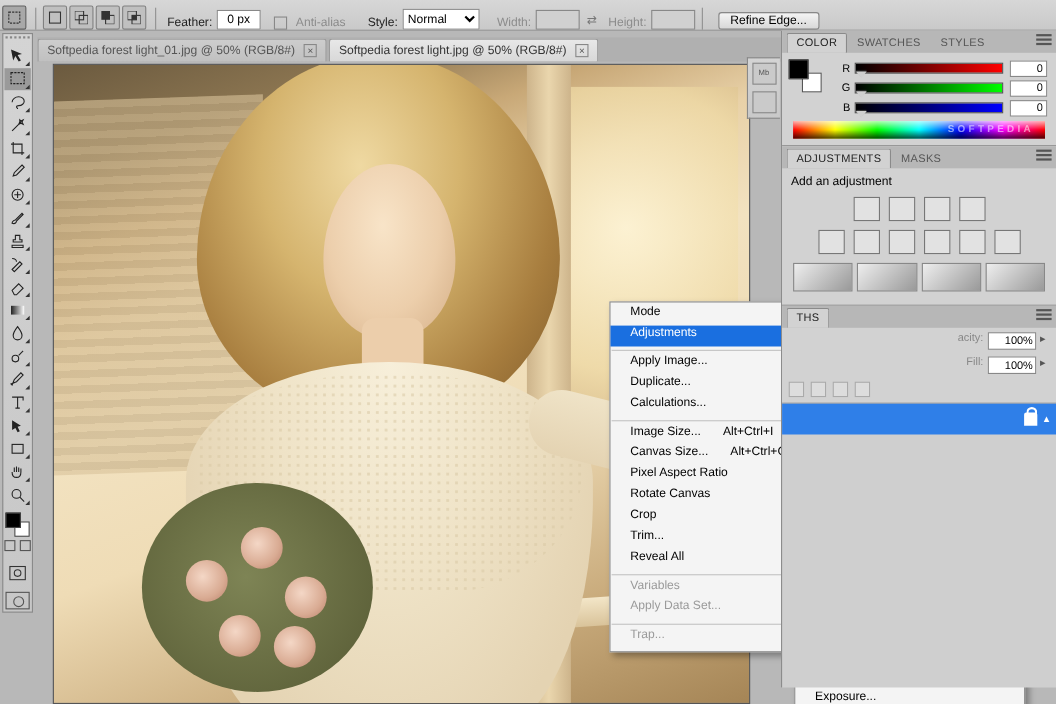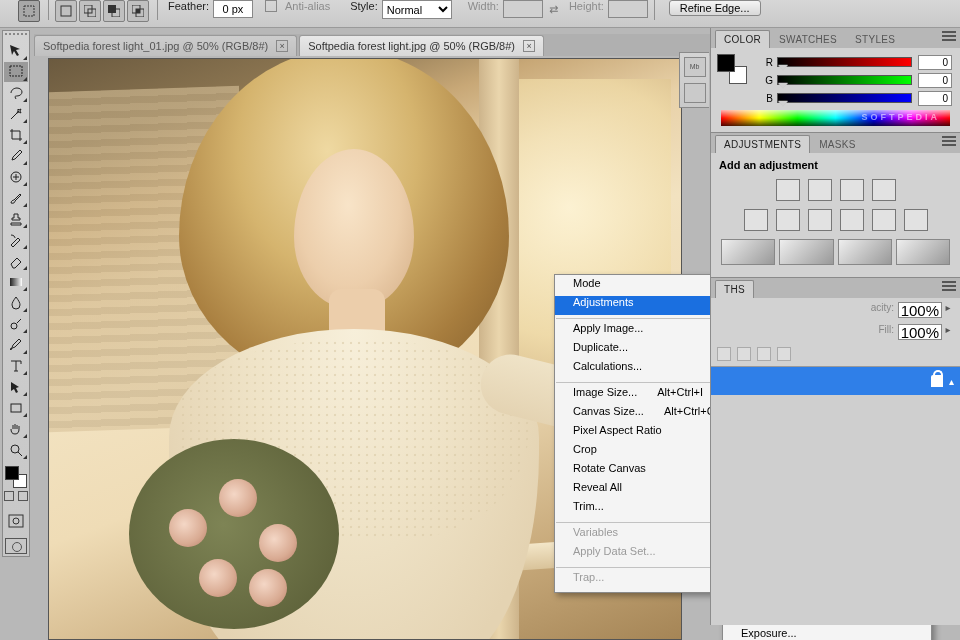--- a/index.html
+++ b/index.html
@@ -1,18 +1,18 @@
 <!DOCTYPE html>
 <html><head>
 <meta charset="utf-8">
 <style>
   *{margin:0;padding:0;box-sizing:border-box;font-family:Tahoma,Arial,sans-serif;-webkit-font-smoothing:none;font-smooth:never}
   body{background:#b8b8b8;width:960px;height:640px;overflow:hidden;position:relative}
   
-  .optbar{position:absolute;left:0;top:0;right:0;height:28px;background:linear-gradient(#d7d7d7,#c9c9c9);border-bottom:1px solid #9a9a9a;display:flex;align-items:flex-start;padding:0 18px;font-size:11px;color:#222}
+  .optbar{position:absolute;left:0;top:0;right:0;height:28px;background:linear-gradient(#d7d7d7,#c9c9c9);border-bottom:1px solid #9a9a9a;display:flex;align-items:flex-end;padding:0 2px;font-size:11px;color:#222}
   .optbar .ico{width:22px;height:22px;border:1px solid #808080;background:#c0c0c0;margin-right:2px;display:inline-flex;align-items:center;justify-content:center;border-radius:2px}
   .optbar .ico.sel{background:#a8a8a8;border-color:#606060}
   .optbar .sep{width:1px;height:20px;background:#909090;margin:0 6px}
   .optbar label{margin:0 4px}
   .optbar input[type=text]{width:40px;height:18px;font-size:11px;border:1px solid #888;background:#fff;text-align:center}
   .optbar input.dis{background:#d0d0d0;color:#888}
   .optbar .chk{width:12px;height:12px;border:1px solid #888;display:inline-block;vertical-align:middle;margin-right:4px}
   .optbar .disabled{color:#8c8c8c}
   .optbar select{height:19px;font-size:11px;border:1px solid #888;background:#fff;min-width:70px}
   .optbar button.refine{height:16px;font-size:11px;border:1px solid #888;border-radius:3px;background:linear-gradient(#f4f4f4,#d8d8d8);padding:0 10px;margin-left:8px}
@@ -87,21 +87,21 @@
   .spectrum:before{content:"";position:absolute;inset:0;background:linear-gradient(180deg,rgba(255,255,255,.7),transparent 50%,rgba(0,0,0,.7))}
   .wm{position:absolute;right:10px;bottom:4px;font-size:9px;letter-spacing:3px;color:rgba(255,255,255,.55);font-weight:bold}
   .adj-body{padding:6px 8px;font-size:11px}
   .adj-ico-row{display:flex;gap:8px;justify-content:center;margin:8px 0}
   .adj-ico-row span{width:24px;height:22px;border:1px solid #777;background:#e2e2e2;display:inline-block}
   .preset-row{display:flex;gap:4px;margin:6px 2px}
   .preset-row span{flex:1;height:26px;border:1px solid #888;background:linear-gradient(135deg,#eee,#999)}
   .layprops{padding:4px 6px;font-size:10px;color:#333}
   .lp-row{display:flex;justify-content:flex-end;height:20px;margin-bottom:2px}
   .lp-row label{margin-right:4px;color:#888}
-  .lp-row input{width:44px;height:16px;border:1px solid #888;font-size:15px;text-align:right;padding-right:2px}
+  .lp-row input{width:44px;height:16px;border:1px solid #888;font-size:10px;text-align:right;padding-right:2px}
   .lp-row .arr{width:12px;text-align:center;color:#555}
   .lockrow{height:16px;display:flex;align-items:center;gap:6px;color:#888}
   .lockrow span{width:14px;height:14px;border:1px solid #aaa;background:#ddd}
   .layerlist{border-top:1px solid #9a9a9a}
   .layer{height:28px;background:#2f7fe8;color:#fff;font-size:10px;display:flex;align-items:center;padding:0 6px;gap:6px;cursor:default;justify-content:flex-end}
   .layer .lock{width:12px;height:12px;background:#fff;border-radius:2px 2px 0 0;position:relative}
   .layer .lock:before{content:"";position:absolute;left:2px;top:-5px;width:6px;height:6px;border:2px solid #fff;border-bottom:none;border-radius:6px 6px 0 0}
   svg{display:block}
 </style>
 </head>
@@ -366,31 +366,31 @@
     </div>
     <div class="item">
       <span>Canvas Size...</span>
       <span class="sc">Alt+Ctrl+C</span>
     </div>
     <div class="item">
       <span>Pixel Aspect Ratio</span>
       <span class="sub"></span>
     </div>
     <div class="item">
-      <span>Crop</span>
-    </div>
-    <div class="item">
       <span>Rotate Canvas</span>
       <span class="sub"></span>
     </div>
     <div class="item">
+      <span>Crop</span>
+    </div>
+    <div class="item">
+      <span>Trim...</span>
+    </div>
+    <div class="item">
       <span>Reveal All</span>
-    </div>
-    <div class="item">
-      <span>Trim...</span>
     </div>
     <hr>
     <div class="item disabled">
       <span>Variables</span>
       <span class="sub"></span>
     </div>
     <div class="item disabled">
       <span>Apply Data Set...</span>
     </div>
     <hr>
@@ -512,21 +512,21 @@
     </div>
   </div>
 
   <div class="panel">
     <div class="tabs">
       <span class="t act">ADJUSTMENTS</span>
       <span class="t">MASKS</span>
       <span class="opt"></span>
     </div>
     <div class="adj-body">
-      <div style="font-weight:bold">Add an adjustment</div>
+      <div style="font-weight:normal">Add an adjustment</div>
       <div class="adj-ico-row">
         <span></span>
           <span></span>
           <span></span>
           <span></span>
       </div>
       <div class="adj-ico-row">
         <span></span>
           <span></span>
           <span></span>

